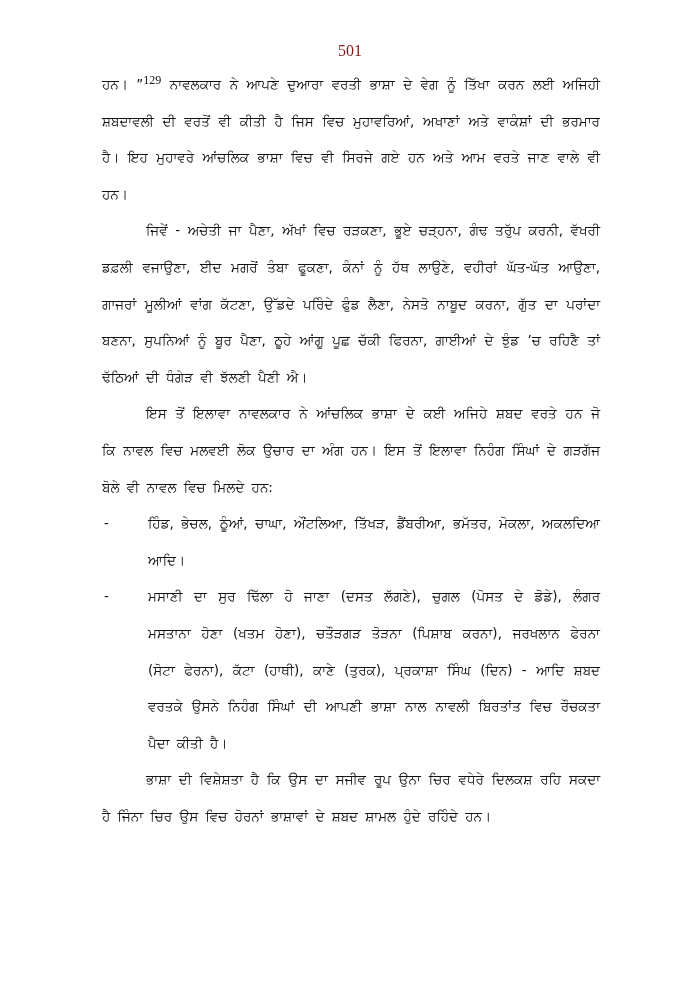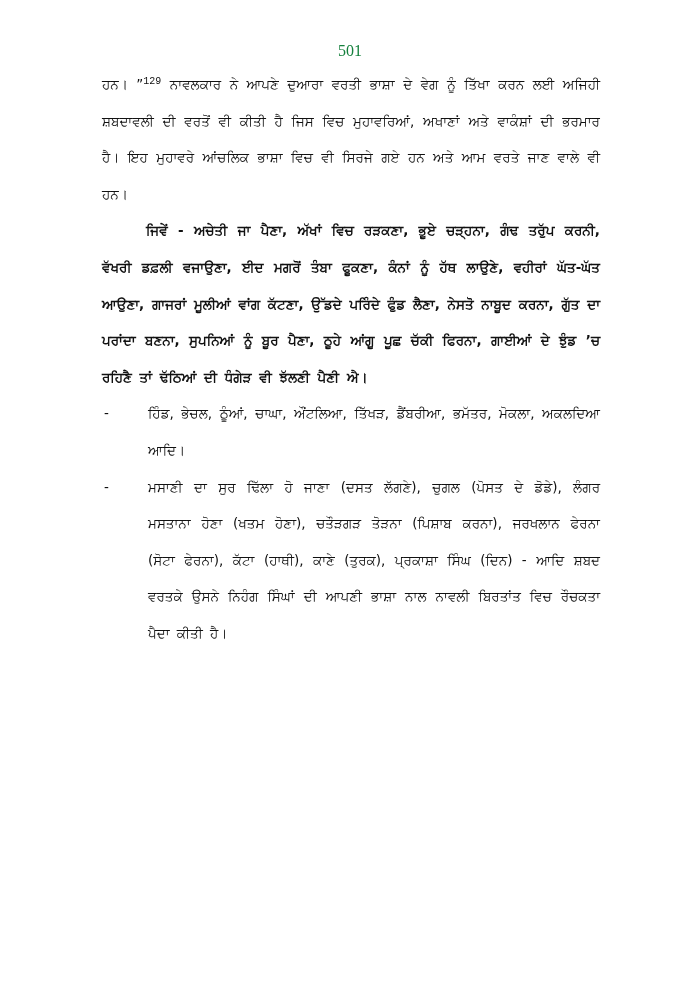--- a/index.html
+++ b/index.html
@@ -16,43 +16,42 @@
       color: #111111;
     }
     .page-number {
       position: absolute;
       top: 42px;
       left: 0;
       width: 700px;
       text-align: center;
       font-family: "Liberation Serif", serif;
       font-size: 16px;
-      color: #15803d;
+      color: #7f1d1d;
     }
     .body-text {
       position: absolute;
       top: 66px;
       left: 102px;
       width: 498px;
       font-size: 13.5px;
       line-height: 36.6px;
       word-spacing: 3px;
     }
     .para {
       margin: 0;
       text-align: justify;
       text-align-last: left;
     }
     .para.indent {
       text-indent: 44px;
-      font-weight: bold;
     }
     .fn {
-      font-family: Liberation Mono, monospace;
-      font-size: 10px;
+      font-family: Liberation Serif, serif;
+      font-size: 12px;
       vertical-align: super;
       line-height: 0;
     }
     .list {
       margin: 0;
       padding: 0;
       list-style: none;
     }
     .list-item {
       display: flex;
@@ -72,25 +71,27 @@
 </head>
 <body>
 
 <div class="page-number">501</div>
 
 <div class="body-text">
   <p class="para"><span>ਹਨ। ”</span><span class="fn">129</span><span> ਨਾਵਲਕਾਰ ਨੇ ਆਪਣੇ ਦੁਆਰਾ ਵਰਤੀ ਭਾਸ਼ਾ ਦੇ ਵੇਗ ਨੂੰ ਤਿੱਖਾ ਕਰਨ ਲਈ ਅਜਿਹੀ ਸ਼ਬਦਾਵਲੀ ਦੀ ਵਰਤੋਂ ਵੀ ਕੀਤੀ ਹੈ ਜਿਸ ਵਿਚ ਮੁਹਾਵਰਿਆਂ, ਅਖਾਣਾਂ ਅਤੇ ਵਾਕੰਸ਼ਾਂ ਦੀ ਭਰਮਾਰ ਹੈ। ਇਹ ਮੁਹਾਵਰੇ ਆਂਚਲਿਕ ਭਾਸ਼ਾ ਵਿਚ ਵੀ ਸਿਰਜੇ ਗਏ ਹਨ ਅਤੇ ਆਮ ਵਰਤੇ ਜਾਣ ਵਾਲੇ ਵੀ ਹਨ।</span></p>
 
   <p class="para indent">ਜਿਵੇਂ - ਅਚੇਤੀ ਜਾ ਪੈਣਾ, ਅੱਖਾਂ ਵਿਚ ਰੜਕਣਾ, ਭੂਏ ਚੜ੍ਹਨਾ, ਗੰਢ ਤਰੁੱਪ ਕਰਨੀ, ਵੱਖਰੀ ਡਫ਼ਲੀ ਵਜਾਉਣਾ, ਈਦ ਮਗਰੋਂ ਤੰਬਾ ਫੂਕਣਾ, ਕੰਨਾਂ ਨੂੰ ਹੱਥ ਲਾਉਣੇ, ਵਹੀਰਾਂ ਘੱਤ-ਘੱਤ ਆਉਣਾ, ਗਾਜਰਾਂ ਮੂਲੀਆਂ ਵਾਂਗ ਕੱਟਣਾ, ਉੱਡਦੇ ਪਰਿੰਦੇ ਫੁੰਡ ਲੈਣਾ, ਨੇਸਤੋ ਨਾਬੂਦ ਕਰਨਾ, ਗੁੱਤ ਦਾ ਪਰਾਂਦਾ ਬਣਨਾ, ਸੁਪਨਿਆਂ ਨੂੰ ਬੂਰ ਪੈਣਾ, ਠੂਹੇ ਆਂਗੂ ਪੂਛ ਚੱਕੀ ਫਿਰਨਾ, ਗਾਈਆਂ ਦੇ ਝੁੰਡ ’ਚ ਰਹਿਣੈ ਤਾਂ ਢੱਠਿਆਂ ਦੀ ਧੰਗੇੜ ਵੀ ਝੱਲਣੀ ਪੈਣੀ ਐ।</p>
 
+  <p class="para indent">ਇਸ ਤੋਂ ਇਲਾਵਾ ਨਾਵਲਕਾਰ ਨੇ ਆਂਚਲਿਕ ਭਾਸ਼ਾ ਦੇ ਕਈ ਅਜਿਹੇ ਸ਼ਬਦ ਵਰਤੇ ਹਨ ਜੋ ਕਿ ਨਾਵਲ ਵਿਚ ਮਲਵਈ ਲੋਕ ਉਚਾਰ ਦਾ ਅੰਗ ਹਨ। ਇਸ ਤੋਂ ਇਲਾਵਾ ਨਿਹੰਗ ਸਿੰਘਾਂ ਦੇ ਗੜਗੱਜ ਬੋਲੇ ਵੀ ਨਾਵਲ ਵਿਚ ਮਿਲਦੇ ਹਨ:</p>
 
   <ul class="list">
     <li class="list-item">
       <span class="dash">-</span>
       <span class="list-text">ਹਿੰਡ, ਭੇਚਲ, ਠੂੰਆਂ, ਚਾਘਾ, ਔਂਟਲਿਆ, ਤਿੱਖੜ, ਡੈਂਬਰੀਆ, ਭਮੱਤਰ, ਮੋਕਲਾ, ਅਕਲਦਿਆ ਆਦਿ।</span>
     </li>
     <li class="list-item">
       <span class="dash">-</span>
       <span class="list-text">ਮਸਾਣੀ ਦਾ ਸੁਰ ਢਿੱਲਾ ਹੋ ਜਾਣਾ (ਦਸਤ ਲੱਗਣੇ), ਚੁਗਲ (ਪੋਸਤ ਦੇ ਡੋਡੇ), ਲੰਗਰ ਮਸਤਾਨਾ ਹੋਣਾ (ਖਤਮ ਹੋਣਾ), ਚਤੌੜਗੜ ਤੋੜਨਾ (ਪਿਸ਼ਾਬ ਕਰਨਾ), ਜਰਖਲਾਨ ਫੇਰਨਾ (ਸੋਟਾ ਫੇਰਨਾ), ਕੱਟਾ (ਹਾਥੀ), ਕਾਣੇ (ਤੁਰਕ), ਪ੍ਰਕਾਸ਼ਾ ਸਿੰਘ (ਦਿਨ) - ਆਦਿ ਸ਼ਬਦ ਵਰਤਕੇ ਉਸਨੇ ਨਿਹੰਗ ਸਿੰਘਾਂ ਦੀ ਆਪਣੀ ਭਾਸ਼ਾ ਨਾਲ ਨਾਵਲੀ ਬਿਰਤਾਂਤ ਵਿਚ ਰੌਚਕਤਾ ਪੈਦਾ ਕੀਤੀ ਹੈ।</span>
     </li>
   </ul>
 
+  <p class="para indent">ਭਾਸ਼ਾ ਦੀ ਵਿਸ਼ੇਸ਼ਤਾ ਹੈ ਕਿ ਉਸ ਦਾ ਸਜੀਵ ਰੂਪ ਉਨਾ ਚਿਰ ਵਧੇਰੇ ਦਿਲਕਸ਼ ਰਹਿ ਸਕਦਾ ਹੈ ਜਿੰਨਾ ਚਿਰ ਉਸ ਵਿਚ ਹੋਰਨਾਂ ਭਾਸ਼ਾਵਾਂ ਦੇ ਸ਼ਬਦ ਸ਼ਾਮਲ ਹੁੰਦੇ ਰਹਿੰਦੇ ਹਨ।</p>
 </div>
 
 </body></html>

